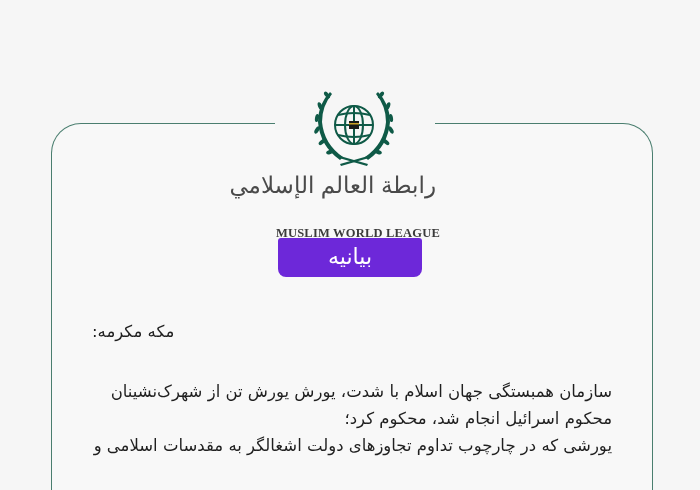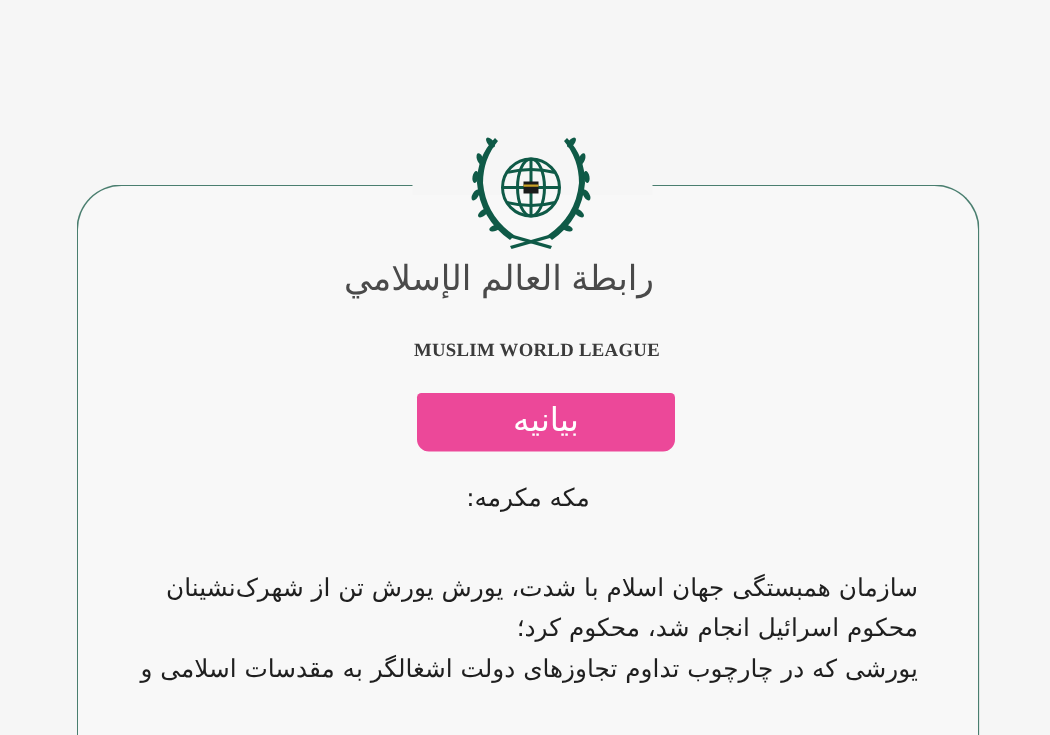--- a/index.html
+++ b/index.html
@@ -27,27 +27,27 @@
     font-family:Liberation Sans, sans-serif; font-size:23px; color:#4a4a4a;
     letter-spacing:-0.5px; white-space:nowrap; line-height:38px;
   }
   .org-en {
     position:absolute; left:270px; top:210px; width:170px;
     text-align:right;
     font-family:"Liberation Serif", serif; font-weight:bold;
     font-size:12.5px; color:#3b3b3b; letter-spacing:0.2px;margin-top:16px;
   }
   .badge {
-    position:absolute; left:278px; top:238px; width:172px; height:39px;
-    background:#ec4899; border-radius:3px 3px 8px 8px;
+    position:absolute; left:278px; top:238px; width:144px; height:39px;
+    background:#6d28d9; border-radius:3px 3px 8px 8px;
     color:#ffffff; text-align:center; direction:rtl;
-    font-family:"DejaVu Sans", sans-serif; font-size:22px; line-height:38px;margin-top:24px;
+    font-family:"DejaVu Sans", sans-serif; font-size:22px; line-height:38px;
   }
   .doc {
-    position:absolute; left:92px; width:520px; direction:rtl; text-align:center;
+    position:absolute; left:92px; width:520px; direction:rtl; text-align:left;
     color:#1f1f1f; font-size:16.5px;
   }
   .city { top:322px; }
   .body-text { top:378px; line-height:27px; text-align:justify; text-align-last:right; }
 </style>
 </head>
 <body>
 
 <div class="frame"></div>
 <div class="gap"></div>

